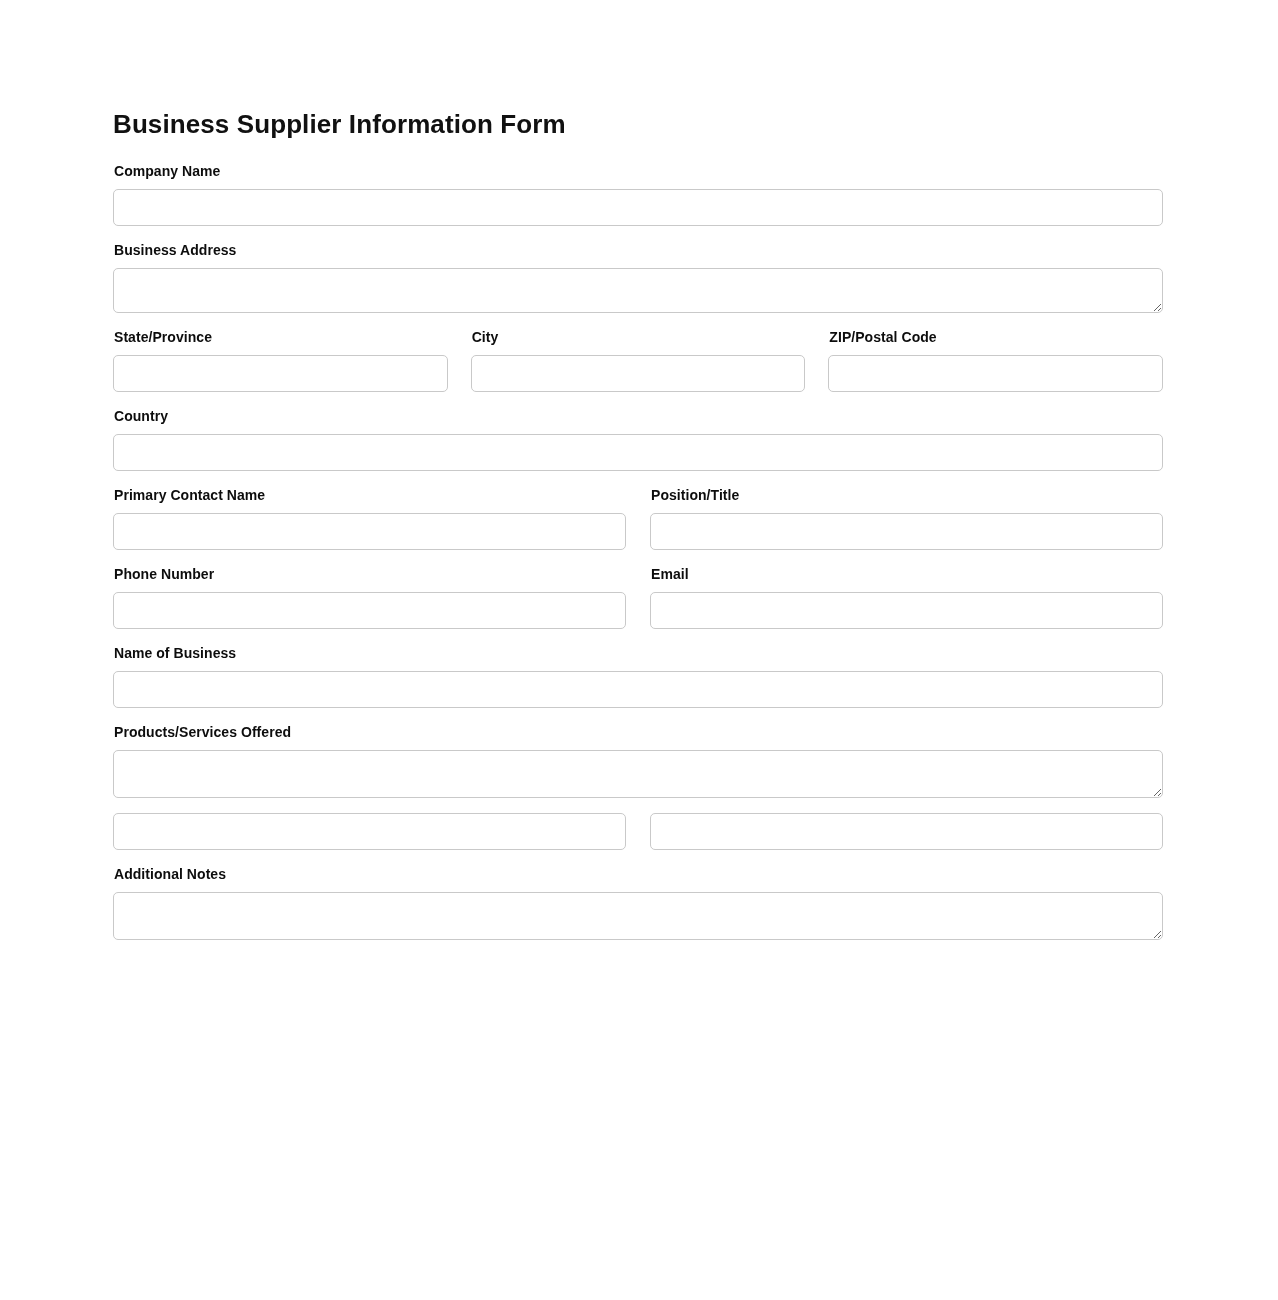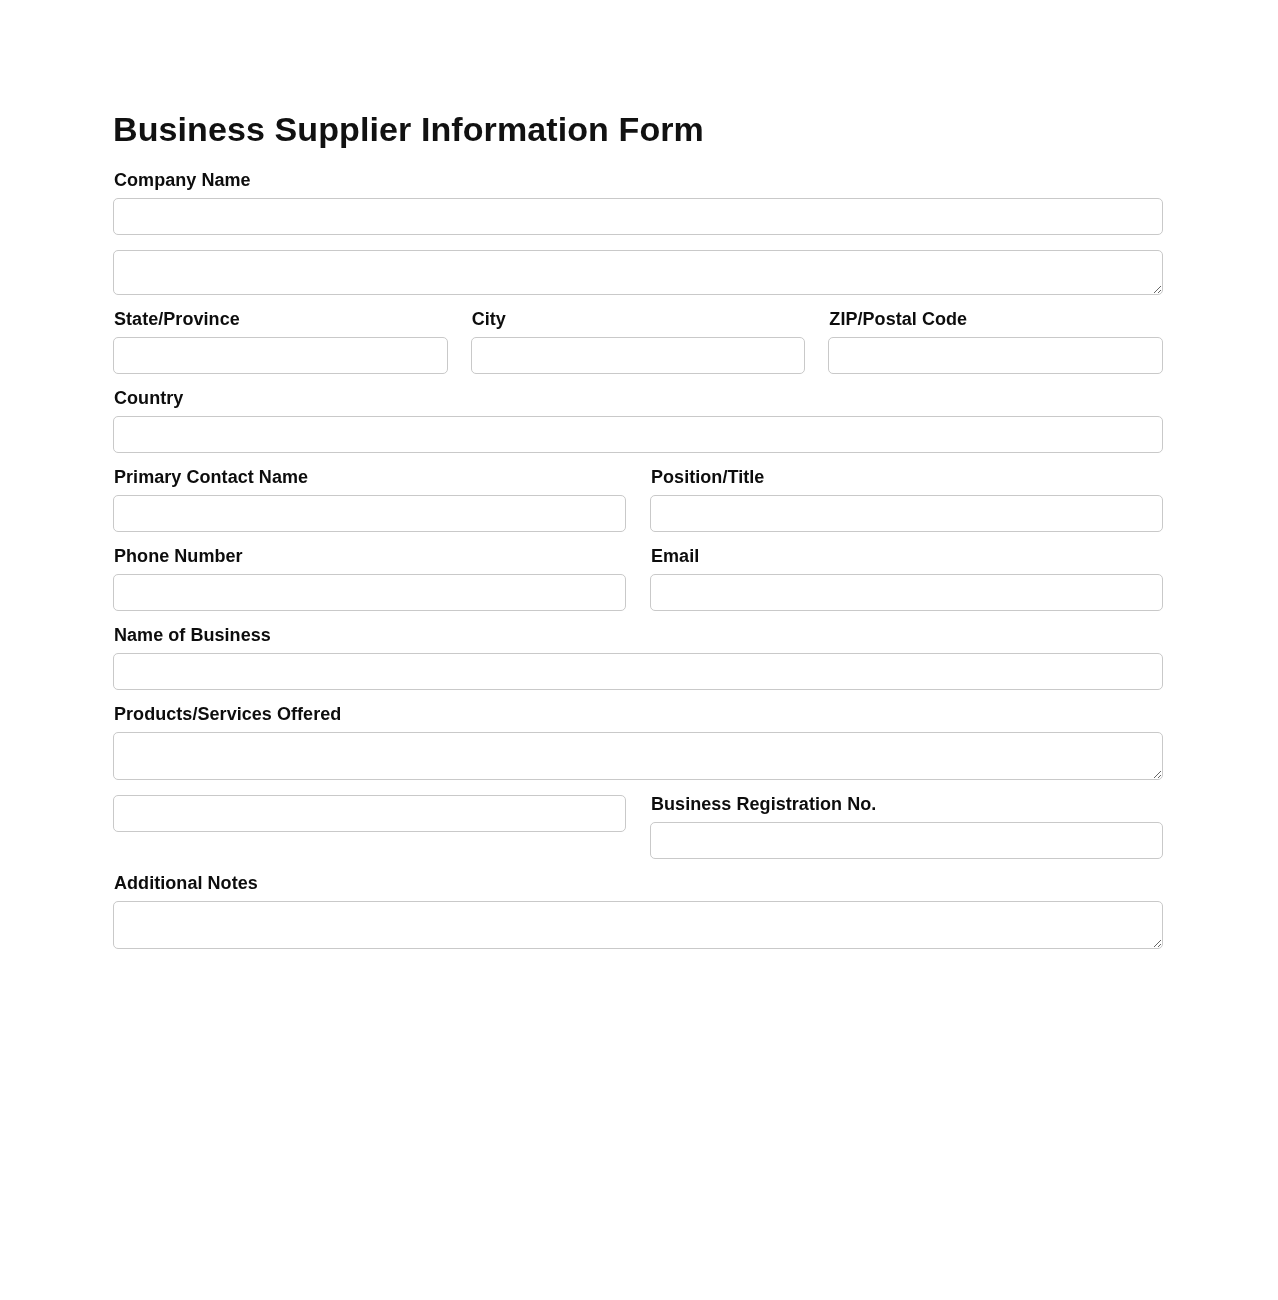--- a/index.html
+++ b/index.html
@@ -17,21 +17,21 @@
   }
 
   .page {
     box-sizing: border-box;
     width: 1278px;
     min-height: 1300px;
     padding: 110px 115px 0 113px;
   }
 
   .form-title {
-    font-size: 34px;
+    font-size: 26px;
     font-weight: bold;
     line-height: 1.15;
     letter-spacing: 0.1px;
     margin: 0 0 22px 0;
     color: #111111;
   }
 
   .form-body {
     width: 1050px;
   }
@@ -45,21 +45,21 @@
   .field-row.cols-3 > .field-group { width: 335px; }
   .field-row.cols-3 > .field-group + .field-group { margin-left: 23px; }
 
   .field-group {
     width: 100%;
     margin-bottom: 15px;
   }
 
   .field-label {
     display: block;
-    font-size: 18px;
+    font-size: 14px;
     font-weight: bold;
     line-height: 18px;
     color: #0d0d0d;
     margin: 0 0 9px 1px;
     letter-spacing: 0.05px;
   }
 
   .text-input,
   .text-area {
     box-sizing: border-box;
@@ -101,20 +101,21 @@
 
     <div class="field-row cols-1">
       <div class="field-group">
         <label class="field-label">Company Name</label>
         <input class="text-input" type="text" placeholder="" style="">
       </div>
     </div>
 
     <div class="field-row cols-1">
       <div class="field-group">
+        <label class="field-label">Business Address</label>
         <textarea class="text-area" placeholder="" style=""></textarea>
       </div>
     </div>
 
     <div class="field-row cols-3">
       <div class="field-group">
         <label class="field-label">State/Province</label>
         <input class="text-input" type="text" placeholder="" style="">
       </div>
       <div class="field-group">
@@ -168,21 +169,20 @@
         <label class="field-label">Products/Services Offered</label>
         <textarea class="text-area tall" placeholder="" style=""></textarea>
       </div>
     </div>
 
     <div class="field-row cols-2">
       <div class="field-group">
         <input class="text-input" type="text" placeholder="" style="">
       </div>
       <div class="field-group">
-        <label class="field-label">Business Registration No.</label>
         <input class="text-input" type="text" placeholder="" style="">
       </div>
     </div>
 
 
     <div class="field-row cols-1">
       <div class="field-group">
         <label class="field-label">Additional Notes</label>
         <textarea class="text-area tall" placeholder="" style=""></textarea>
       </div>

